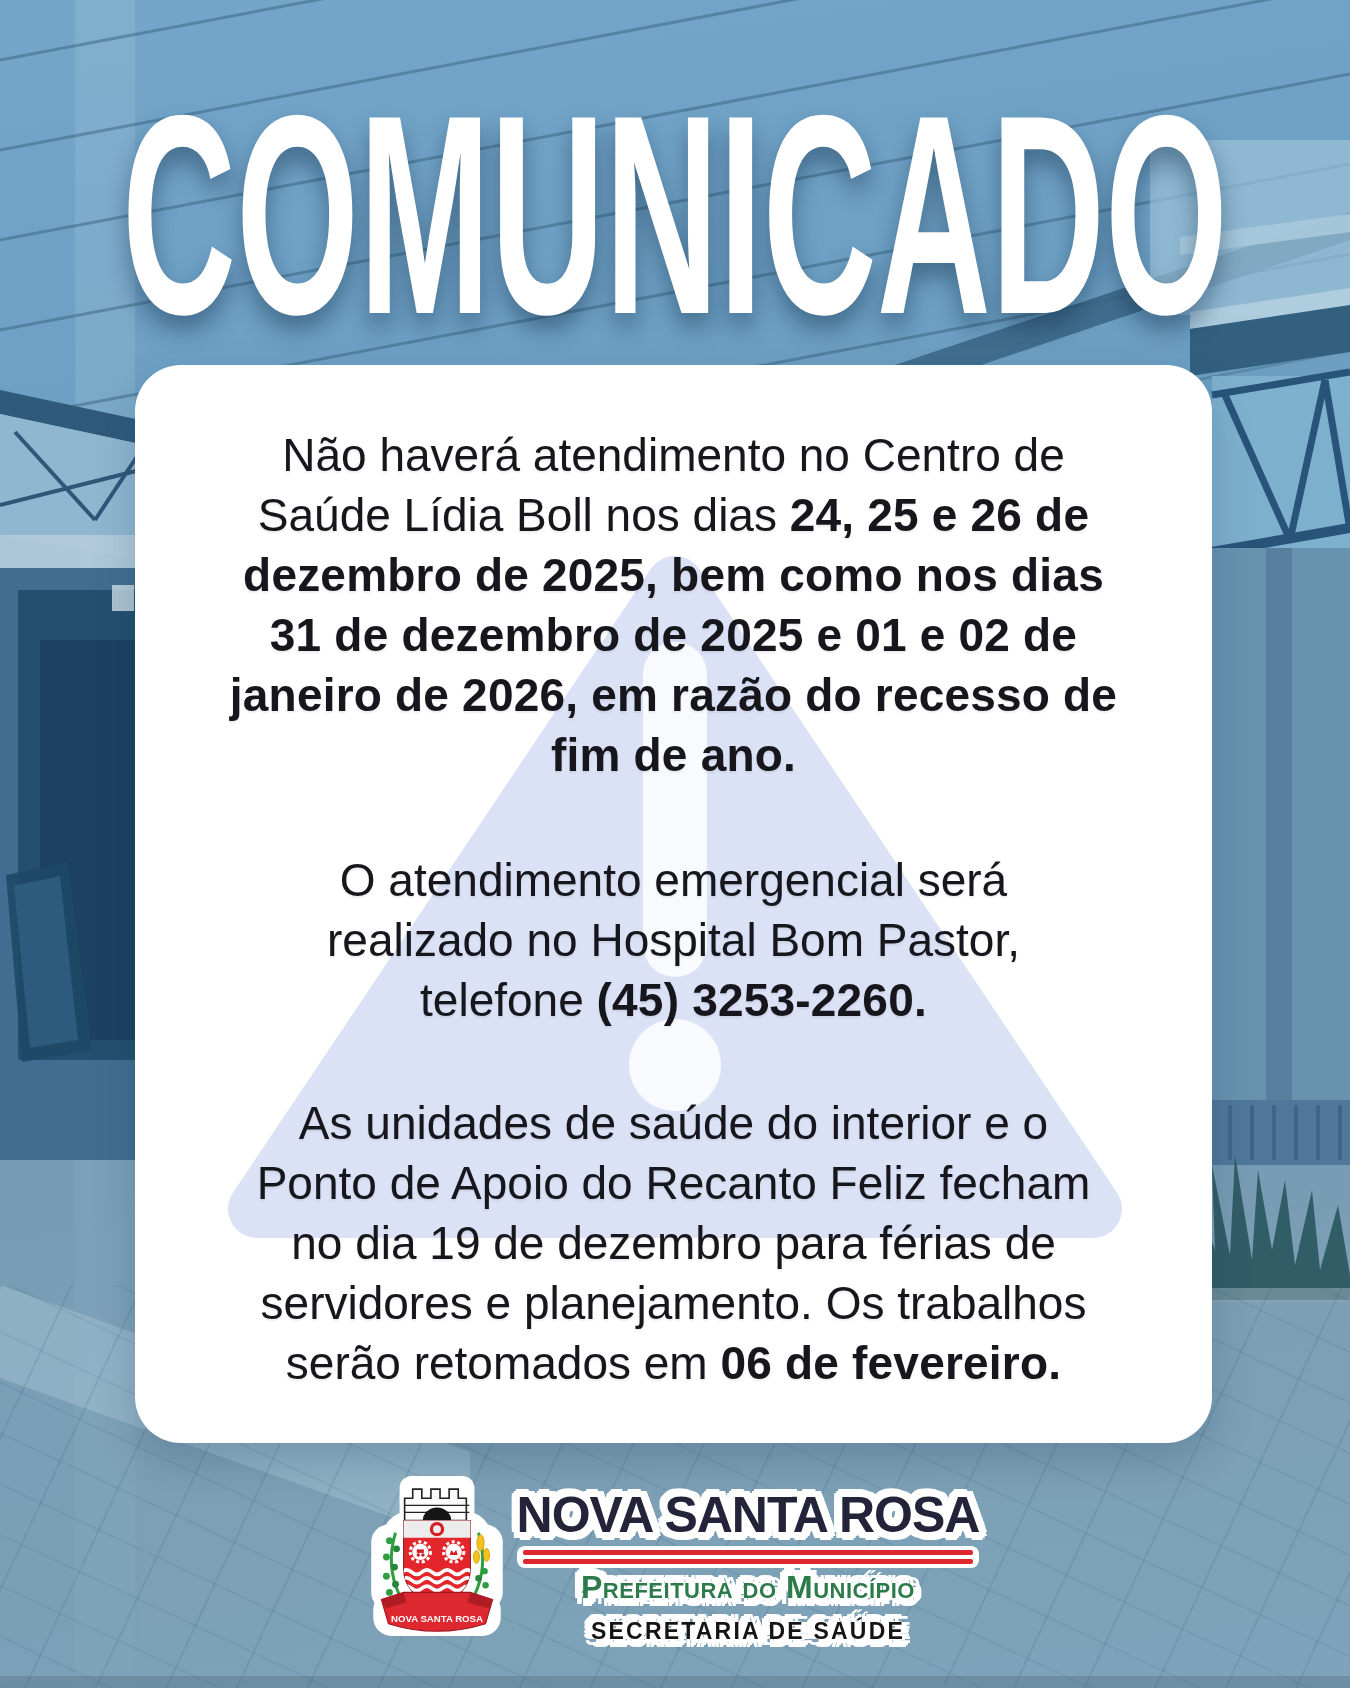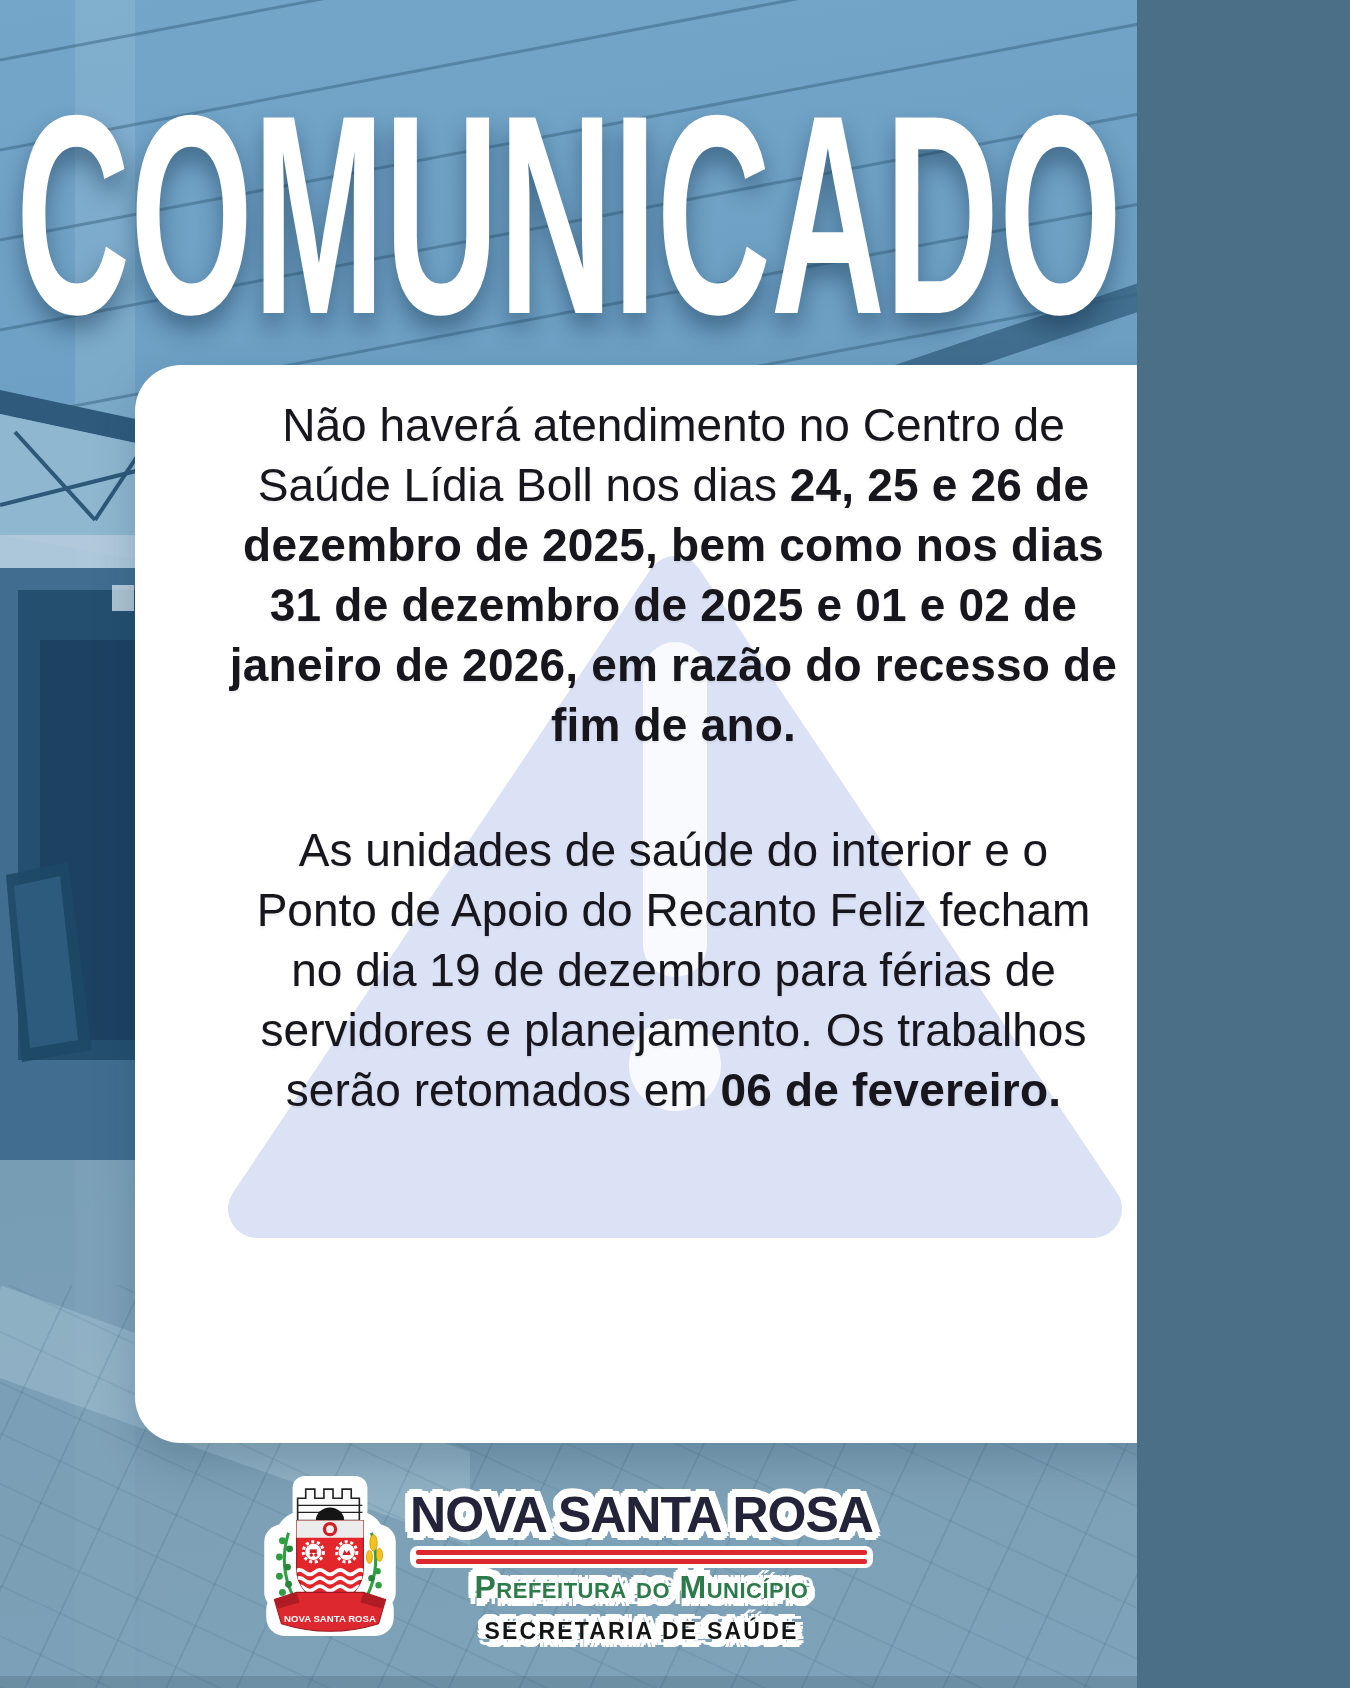--- a/index.html
+++ b/index.html
@@ -1,17 +1,17 @@
 <!DOCTYPE html>
 <html lang="pt-BR" style="--accent-red: #dd2830; --brand-navy: #23233a; --brand-green: #2d7a4b; --triangle-fill: #dbe2f6; --card-bg: #ffffff; --text-dark: #16161c; --title-white: #ffffff;"><head>
 <meta charset="utf-8">
 <style>
   html,body{margin:0;padding:0;background:#4c6f88;}
   .page{
-    position:relative;width:1137px;height:1688px;overflow:hidden;
+    position:relative;width:1350px;height:1688px;overflow:hidden;
     font-family:"Liberation Sans","DejaVu Sans",sans-serif;
     background:linear-gradient(172deg,#74a6ca 0%,#6da0c4 22%,#6b9abc 45%,#6e96b2 62%,#7c9fb4 78%,#7ea3ba 100%);
   }
   .bg{position:absolute;inset:0;z-index:0;}
   .bg svg{position:absolute;inset:0;}
   .pavers{
     position:absolute;left:0;right:0;top:1285px;bottom:0;
     background:
       repeating-linear-gradient(115deg, rgba(38,76,104,.16) 0 2px, transparent 2px 64px),
       repeating-linear-gradient(25deg,  rgba(38,76,104,.11) 0 2px, transparent 2px 46px);
@@ -23,21 +23,21 @@
   }
   .title-text{
     font-weight:bold;font-size:200px;line-height:1;white-space:nowrap;
     color:var(--title-white,#fff);
     transform:scale(0.79,1.42);transform-origin:center center;
     text-shadow:0 10px 22px rgba(15,45,70,.45);
   }
   .card{
     position:absolute;left:135px;top:365px;width:1077px;height:1078px;z-index:2;
     background:var(--card-bg,#ffffff);border-radius:46px;box-sizing:border-box;
-    padding:30px 36px 0;text-align:center;
+    padding:60px 36px 0;text-align:center;
     box-shadow:0 18px 40px rgba(25,55,85,.22);
   }
   .watermark{position:absolute;left:30px;top:132px;width:1020px;height:800px;z-index:1;}
   .para{
     position:relative;z-index:2;margin:0;white-space:pre-line;
     font-size:46px;line-height:60px;font-weight:400;
     color:var(--text-dark,#16161c);
     text-shadow:0 2px 2px rgba(20,20,40,.08);
   }
   .para.p1{margin-bottom:65px;}
@@ -159,20 +159,23 @@
       <circle cx="510" cy="568" r="46" fill="#f8fafe"></circle>
     </svg>
 
     <p class="para p1"><span class="t-reg">Não haverá atendimento no Centro de
 Saúde Lídia Boll nos dias </span><span class="t-bold">24, 25 e 26 de
 dezembro de 2025, bem como nos dias
 31 de dezembro de 2025 e 01 e 02 de
 janeiro de 2026, em razão do recesso de
 fim de ano.</span></p>
 
+    <p class="para p2"><span class="t-reg">O atendimento emergencial será
+realizado no Hospital Bom Pastor,
+telefone </span><span class="t-bold">(45) 3253-2260.</span></p>
 
     <p class="para p3"><span class="t-reg">As unidades de saúde do interior e o
 Ponto de Apoio do Recanto Feliz fecham
 no dia 19 de dezembro para férias de
 servidores e planejamento. Os trabalhos
 serão retomados em </span><span class="t-bold">06 de fevereiro.</span></p>
   </section>
 
   <footer class="footer">
     <svg class="crest" viewBox="0 0 130 170" aria-hidden="false">

